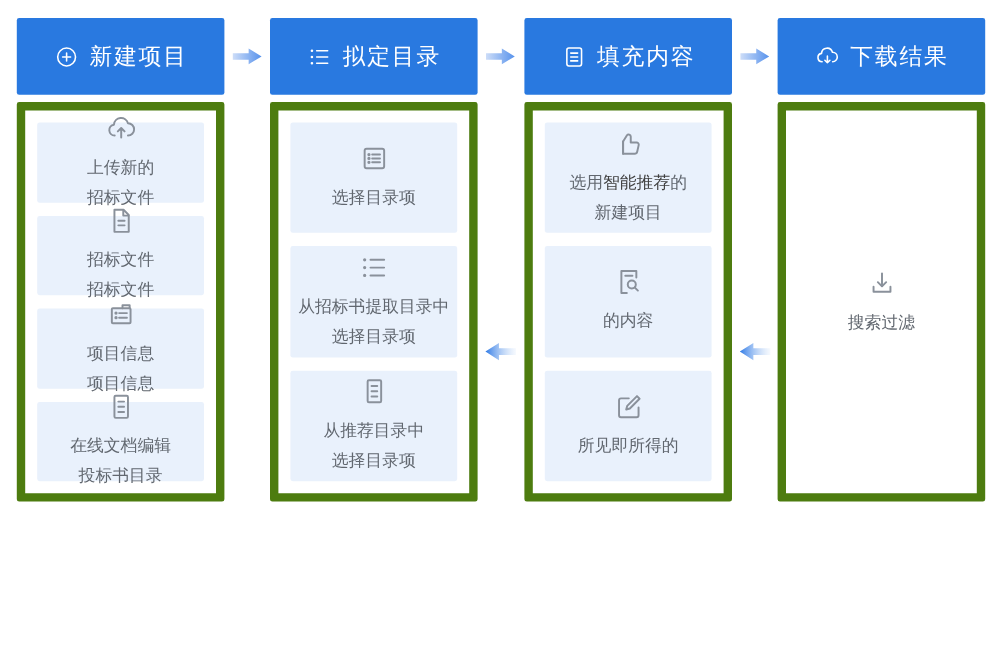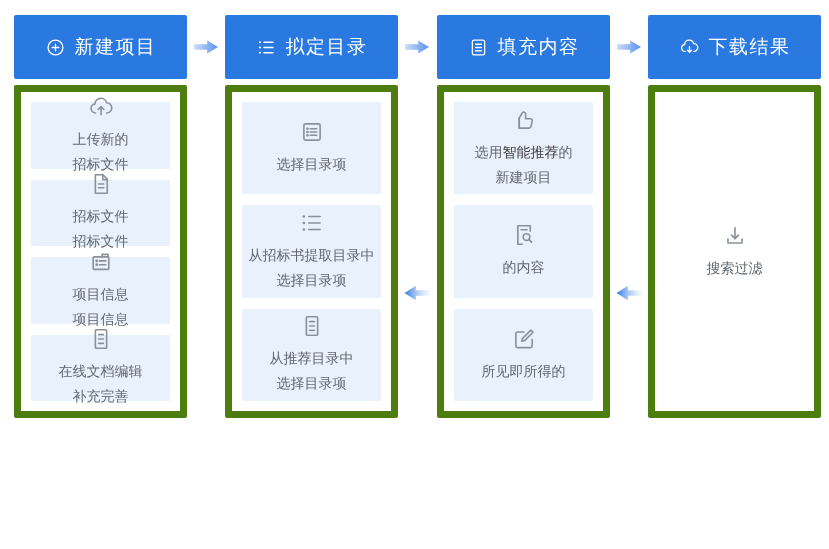--- a/index.html
+++ b/index.html
@@ -73,21 +73,21 @@
           </svg>
         <div class="cline"><span>项目信息</span></div>
         <div class="cline"><span>项目信息</span></div>
       </div>
       <div class="card">
         <svg class="icon" viewBox="0 0 24 24">
             <rect x="6.8" y="3.5" width="10.4" height="17" rx="1"></rect>
             <path d="M9.8 8h4.4M9.8 12h4.4M9.8 16h4.4"></path>
           </svg>
         <div class="cline"><span>在线文档编辑</span></div>
-        <div class="cline"><span>补充完善</span></div>
+        <div class="cline"><span>投标书目录</span></div>
       </div>
     </div>
   </div>
 
   <div class="col col-2">
     <div class="hdr">
       <svg class="icon" viewBox="0 0 24 24">
           <path class="dot" d="M4.5 6h.01M4.5 12h.01M4.5 18h.01"></path>
           <path d="M9 6h10.5M9 12h10.5M9 18h10.5"></path>
         </svg>

